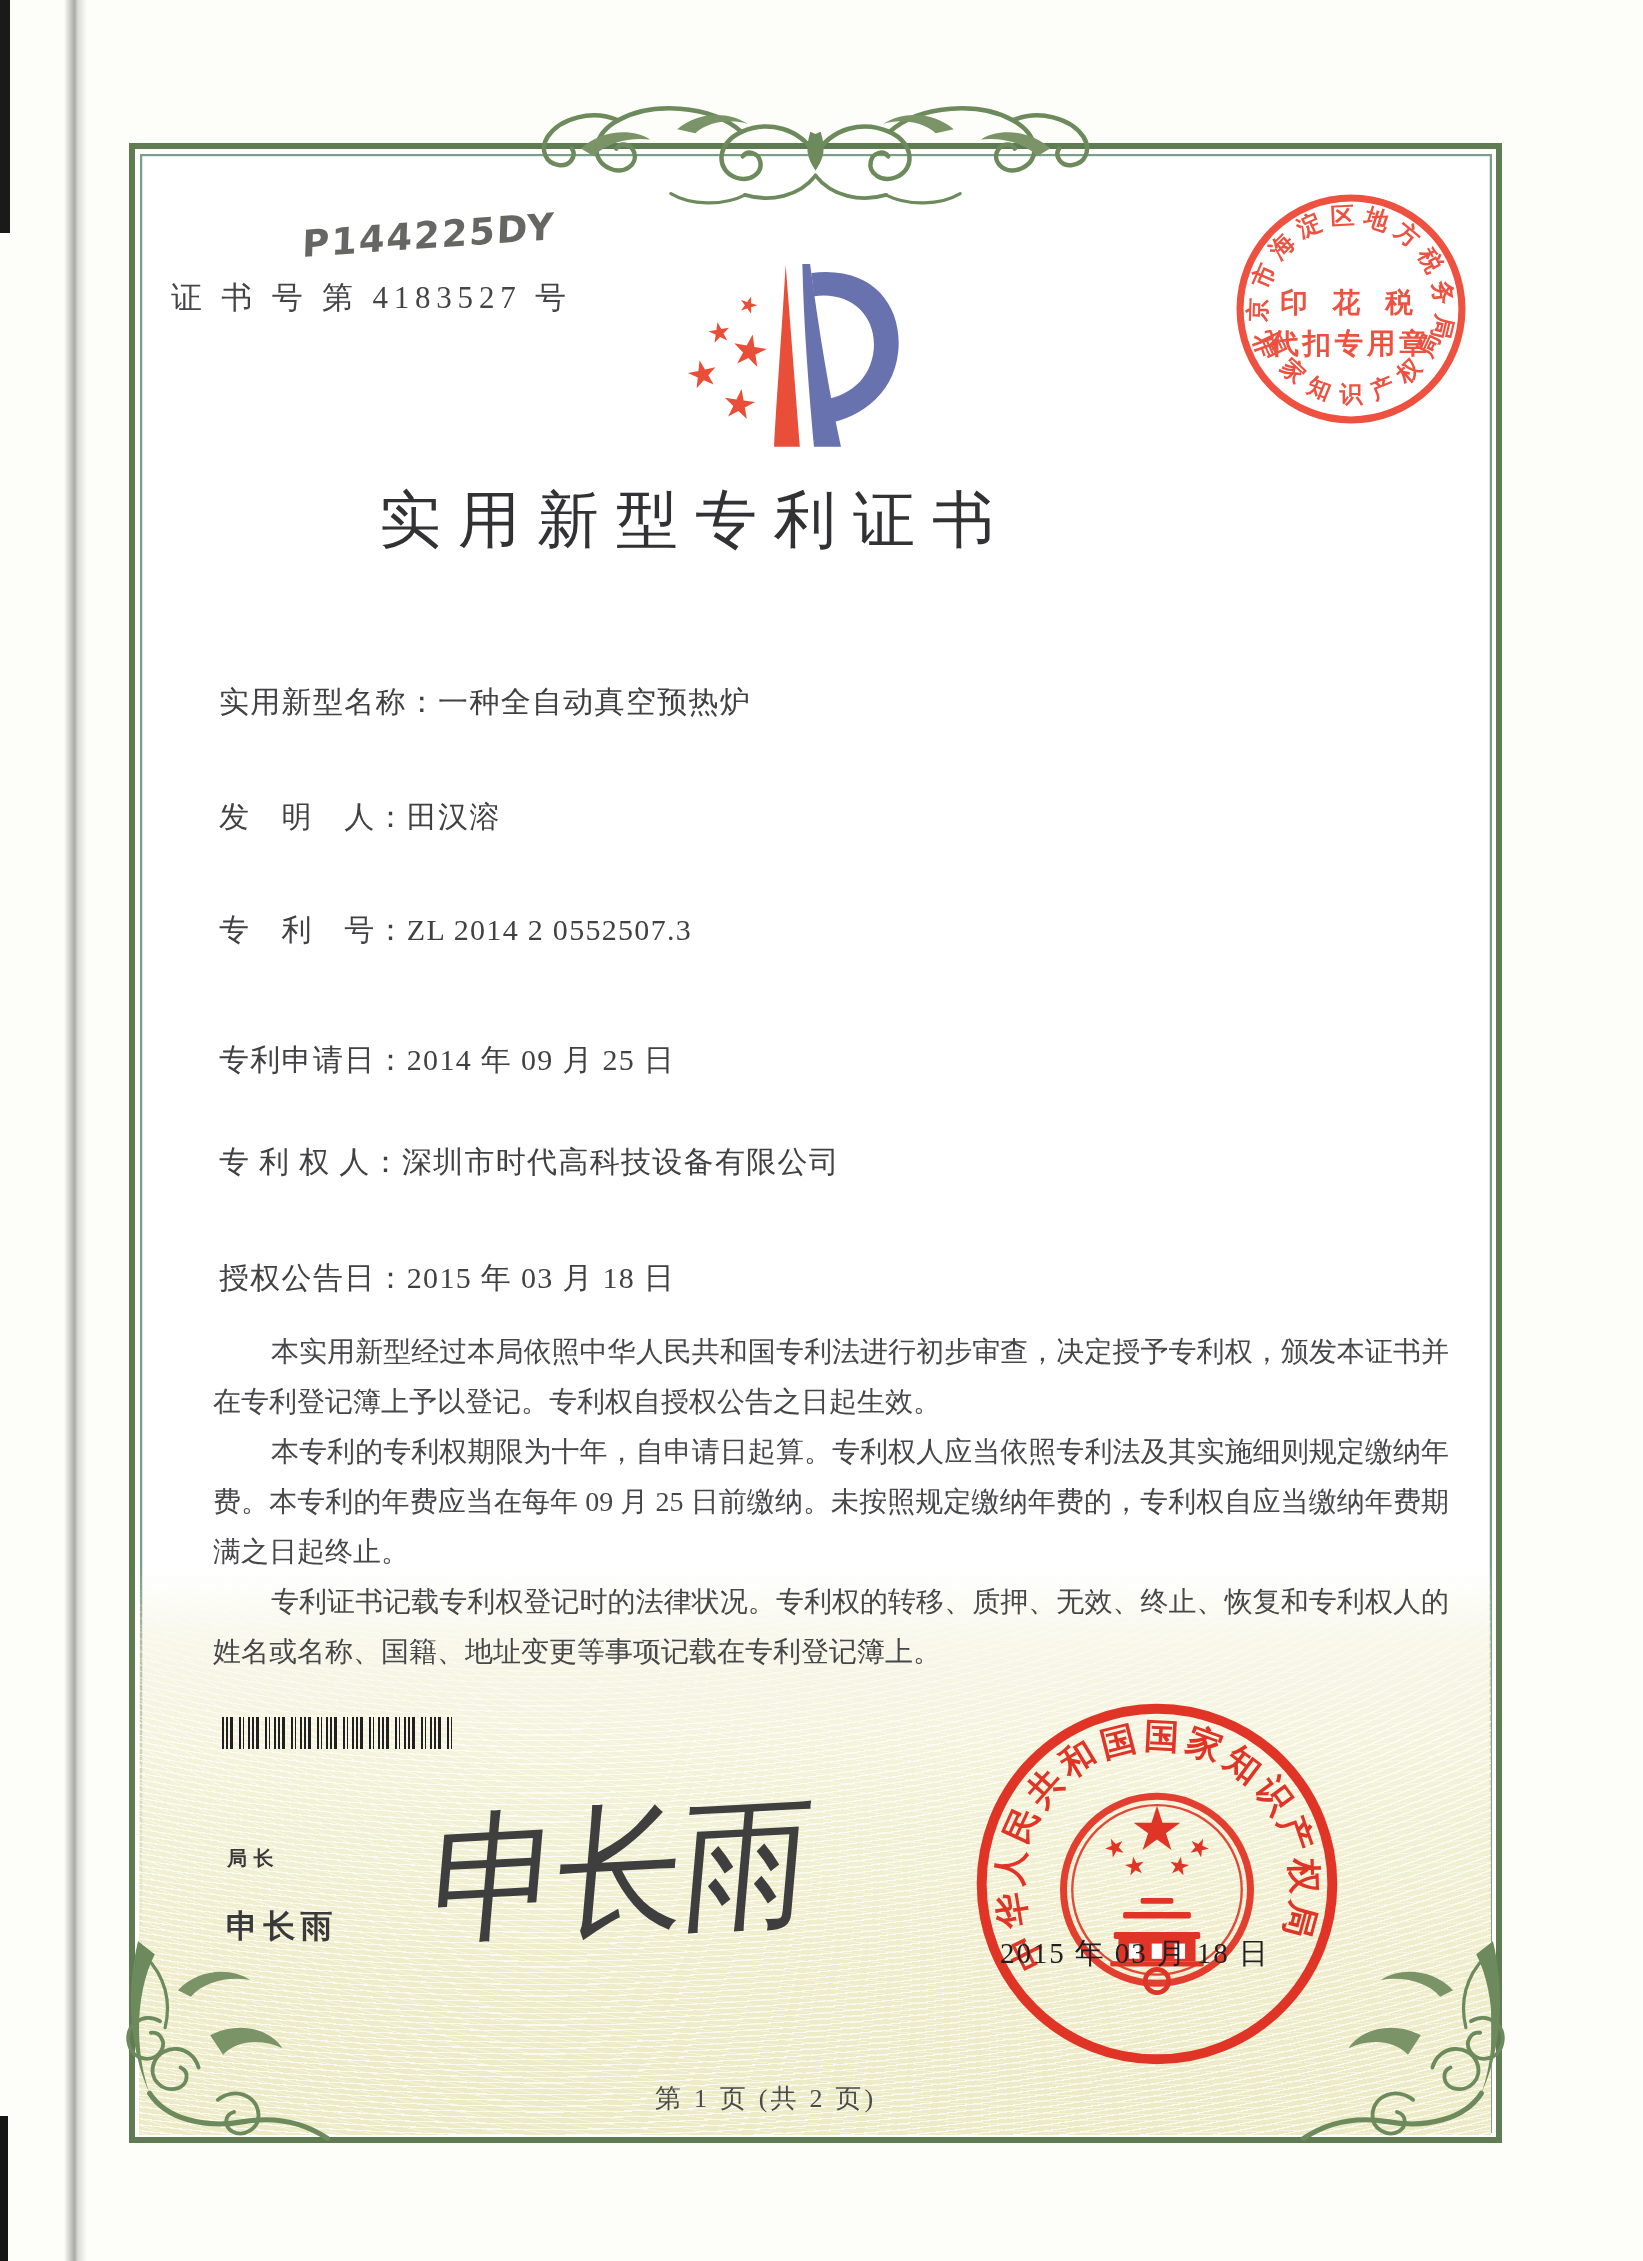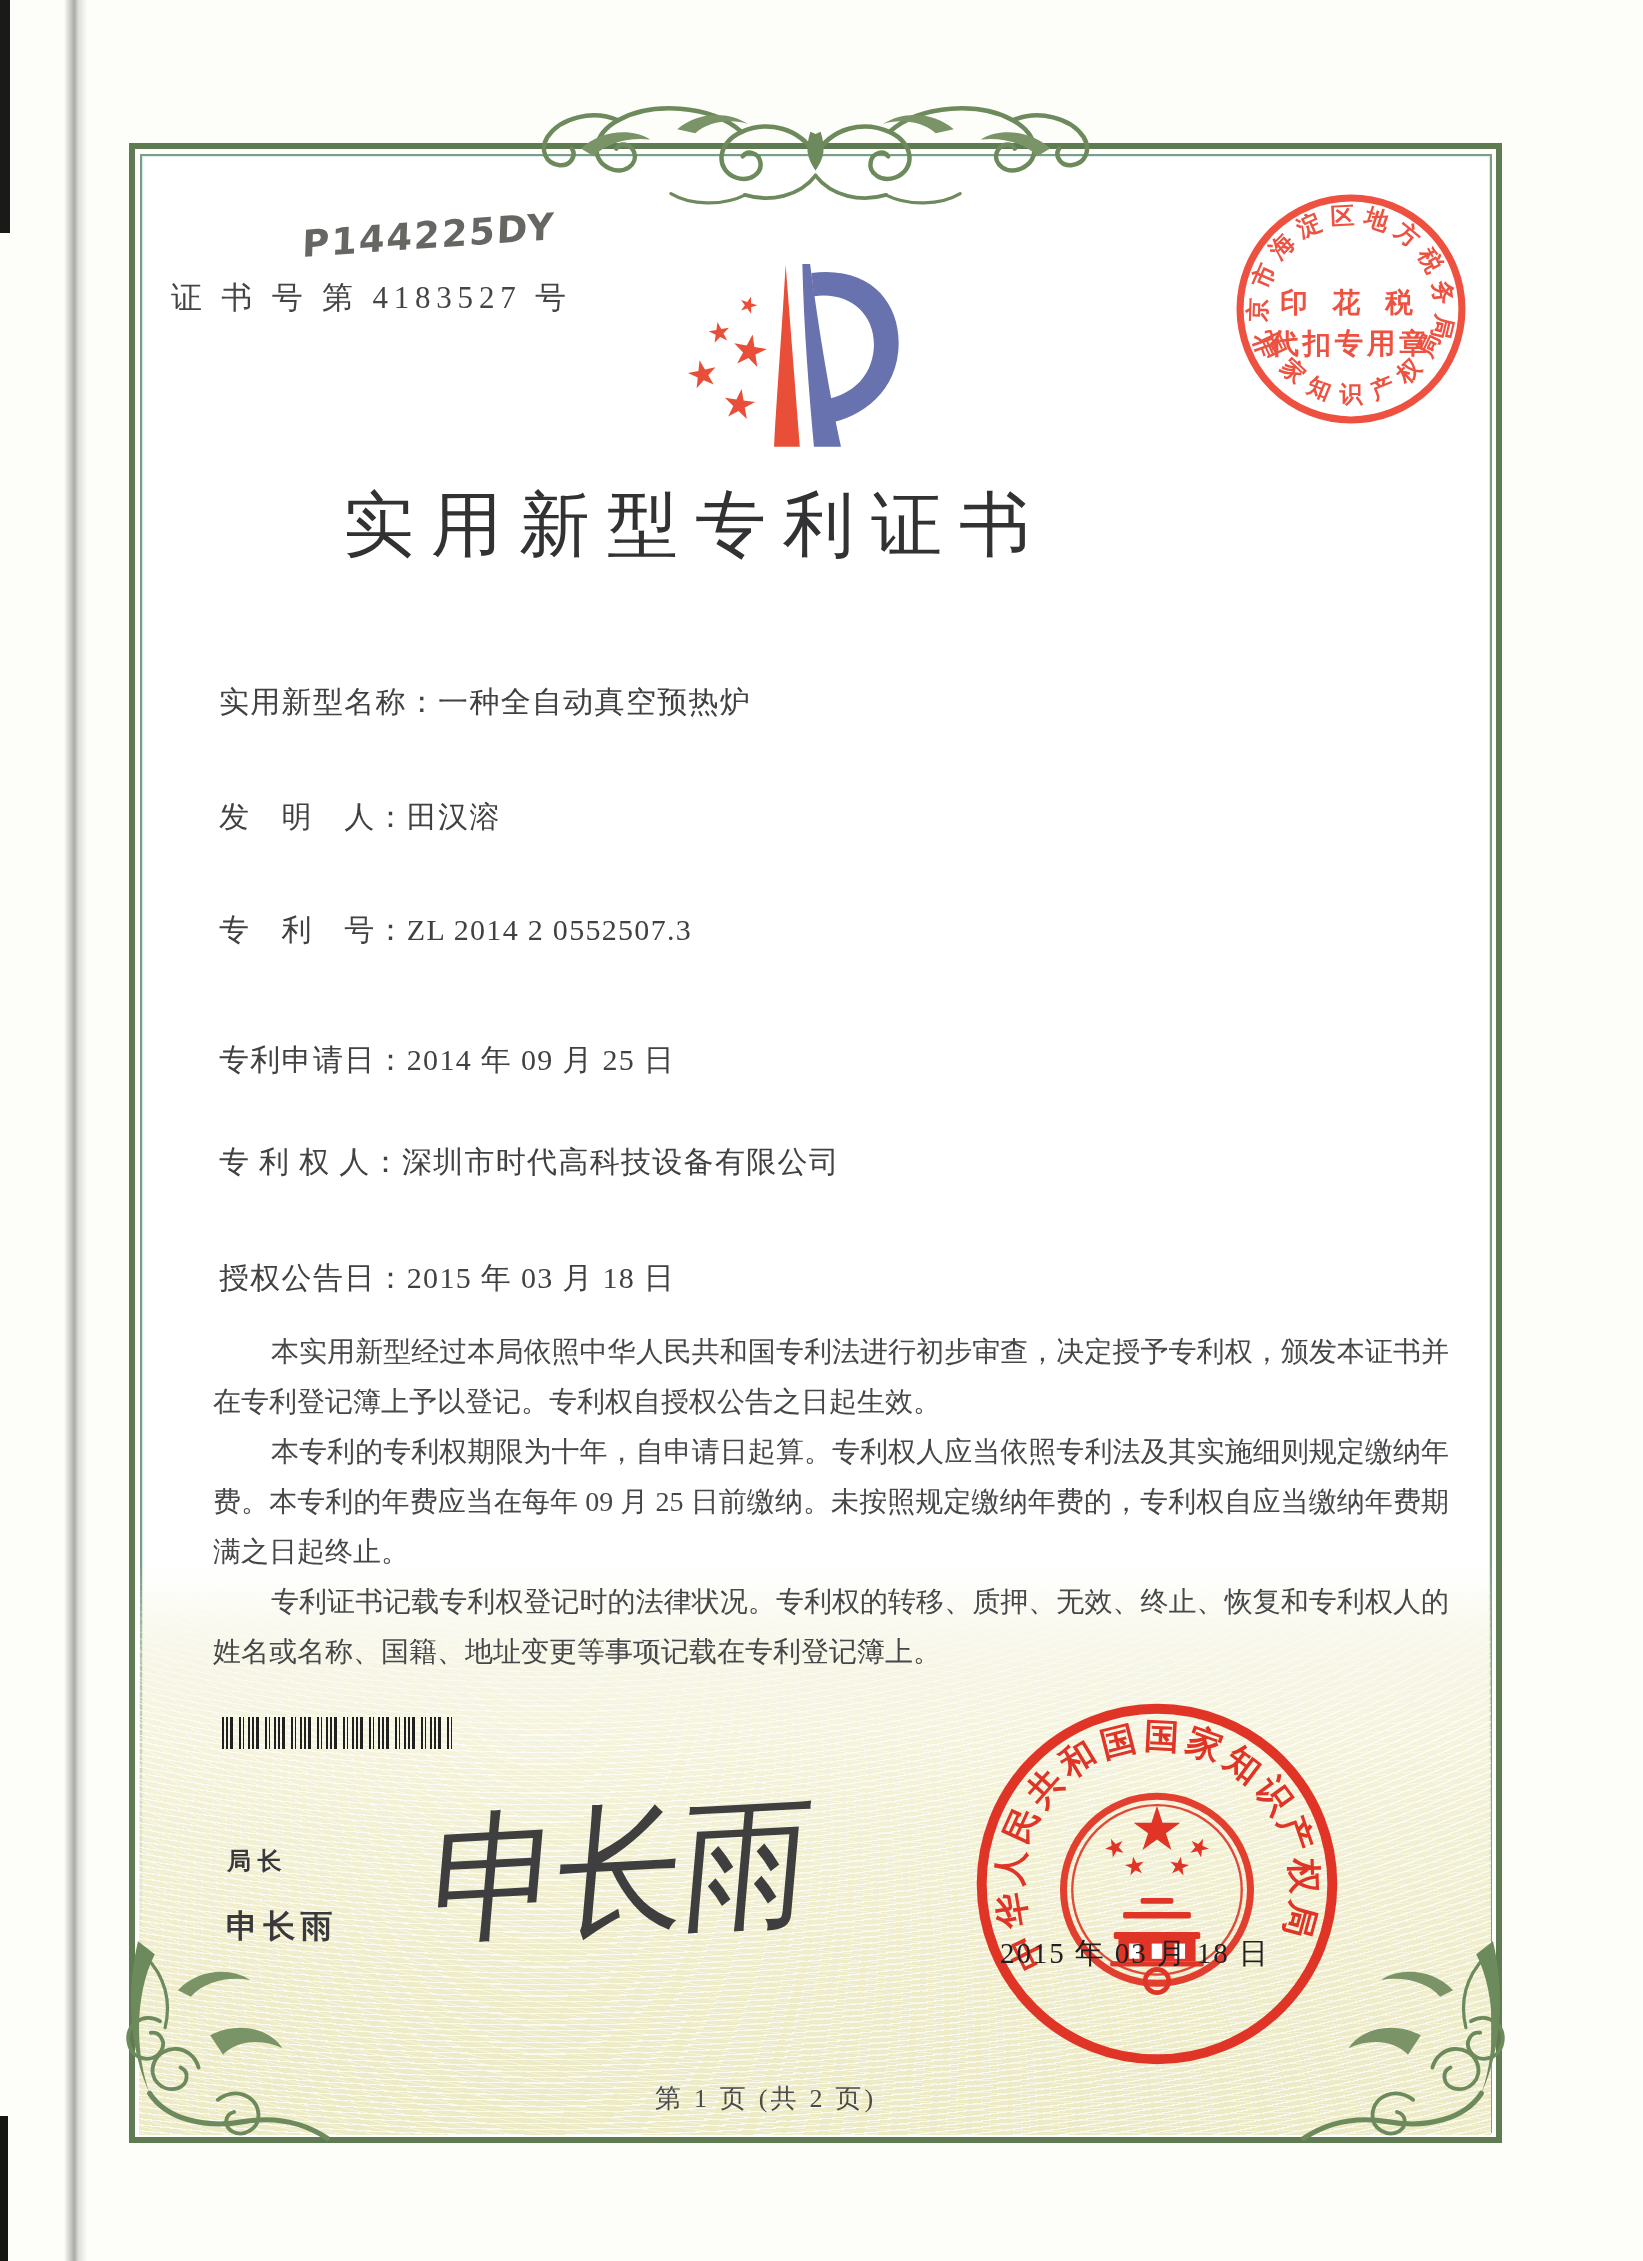--- a/index.html
+++ b/index.html
@@ -30,41 +30,41 @@
     -webkit-mask-image:linear-gradient(180deg,transparent 0,black 30%);
     mask-image:linear-gradient(180deg,transparent 0,black 30%);}
 
   
   .handwritten{left:302px;top:214px;font-family:"DejaVu Sans",sans-serif;
     font-size:37px;font-weight:bold;color:#4c4c48;transform:rotate(-4deg) skewX(-6deg);
     letter-spacing:1.9px;opacity:.85;}
   .cert-no{left:171px;top:255px;font-size:31px;letter-spacing:5.8px;color:#454547;margin-top:22px;}
 
   
-  .title{left:129px;top:478px;width:1132px;text-align:center;font-size:71px;
+  .title{left:129px;top:478px;width:1132px;text-align:center;font-size:62px;
     letter-spacing:17px;color:#323234;font-weight:500;}
 
   
   .field{left:219px;font-size:30px;color:#414143;letter-spacing:1.3px;white-space:nowrap;}
   .f0{top:682px;} .f1{top:797px;} .f2{top:910px;} .f3{top:1040px;} .f4{top:1142px;} .f5{top:1258px;}
 
   
   .body-text{left:213px;top:1327px;width:1236px;font-size:28px;line-height:50px;
     text-align:justify;color:#47474a;}
   .body-text p{margin:0;text-indent:58px;}
 
   
   .barcode{left:222px;top:1717px;width:233px;height:32px;background-color:transparent;
     background-image:repeating-linear-gradient(90deg,
       #202020 0 1.9px,transparent 1.9px 4.5px,#202020 4.5px 5.8px,transparent 5.8px 7.7px,
       #202020 7.7px 11px,transparent 11px 13px,#202020 13px 13.5px,transparent 13.5px 17px,
       #202020 17px 19.3px,transparent 19.3px 21px,#202020 21px 22px,transparent 22px 26px);}
 
   
-  .role-label{left:227px;top:1845px;font-size:24px;font-weight:700;color:#39393b;letter-spacing:6.4px;}
+  .role-label{left:227px;top:1845px;font-size:20px;font-weight:700;color:#39393b;letter-spacing:6.4px;}
   .role-name{left:226px;top:1905px;font-size:32px;font-weight:700;color:#39393b;letter-spacing:5.2px;}
   .autograph{left:432px;top:1786px;font-size:129px;color:#303032;
     transform:rotate(-3deg) skewX(-8deg) scaleY(1.1);letter-spacing:-3.9px;opacity:.92;
     font-family:"DejaVu Serif",serif;}
 
   
   .seal-date{left:1000px;top:1934px;font-size:29px;color:#1f1f21;letter-spacing:1.9px;font-weight:500;}
   .footer{left:655px;top:2081px;font-size:26px;color:#4a4a4c;letter-spacing:3.2px;}
 
   svg{display:block;}

